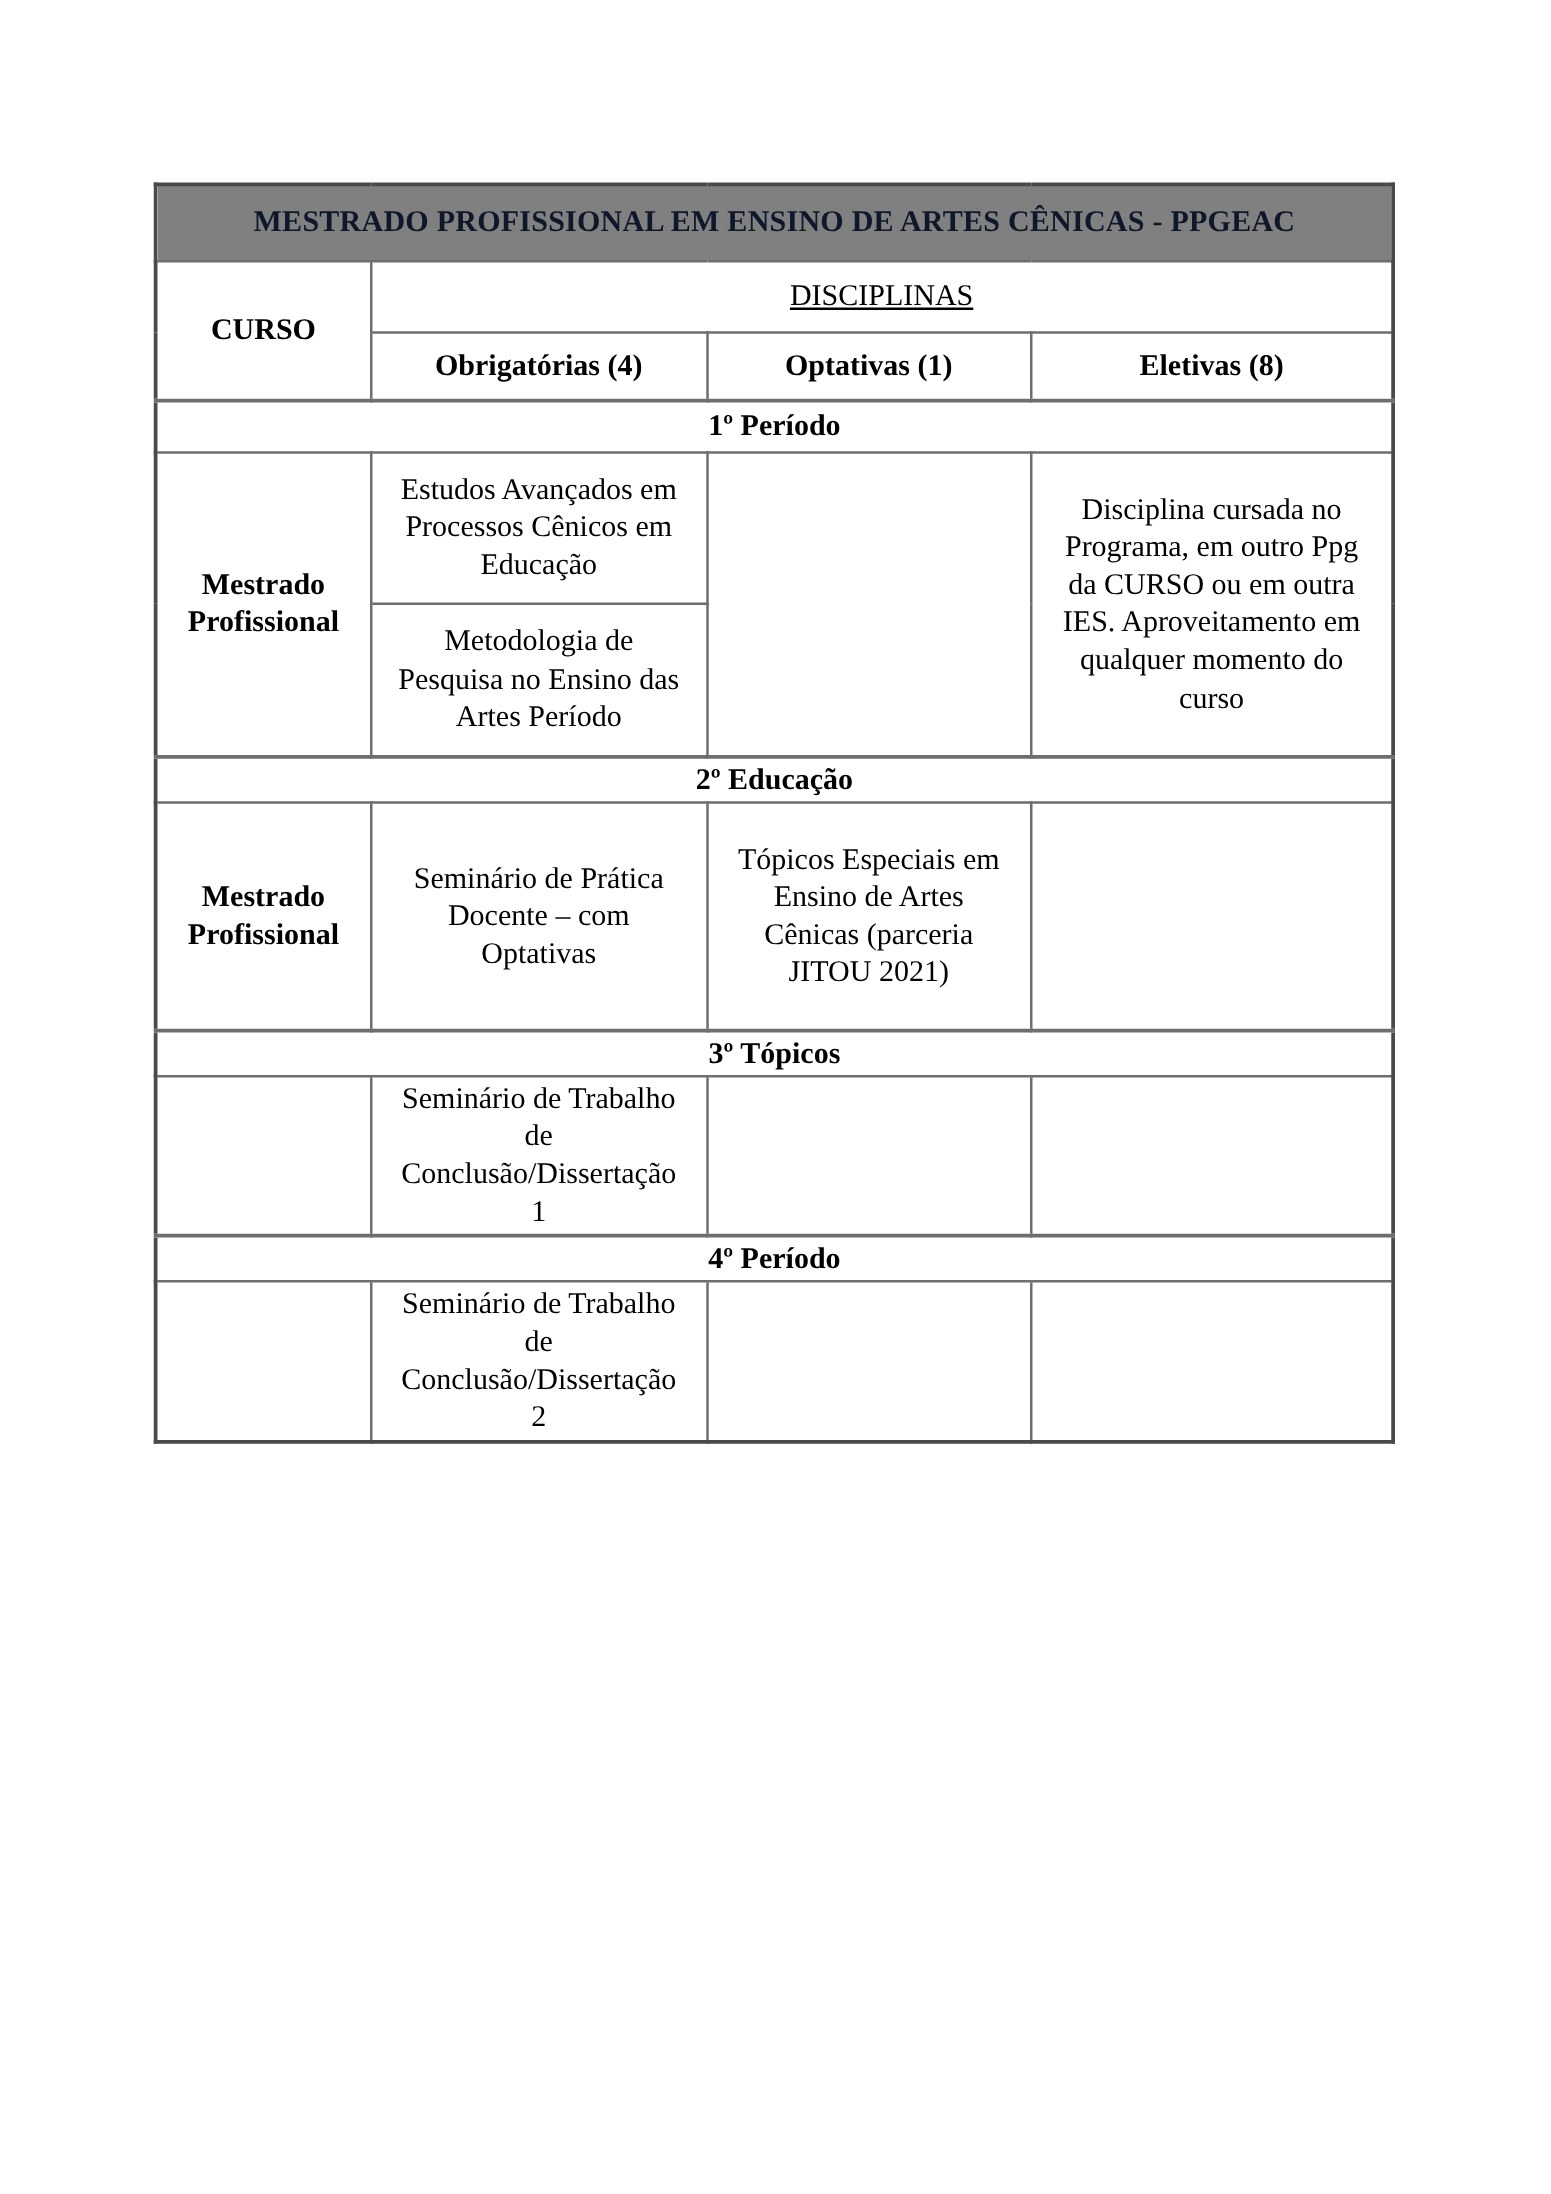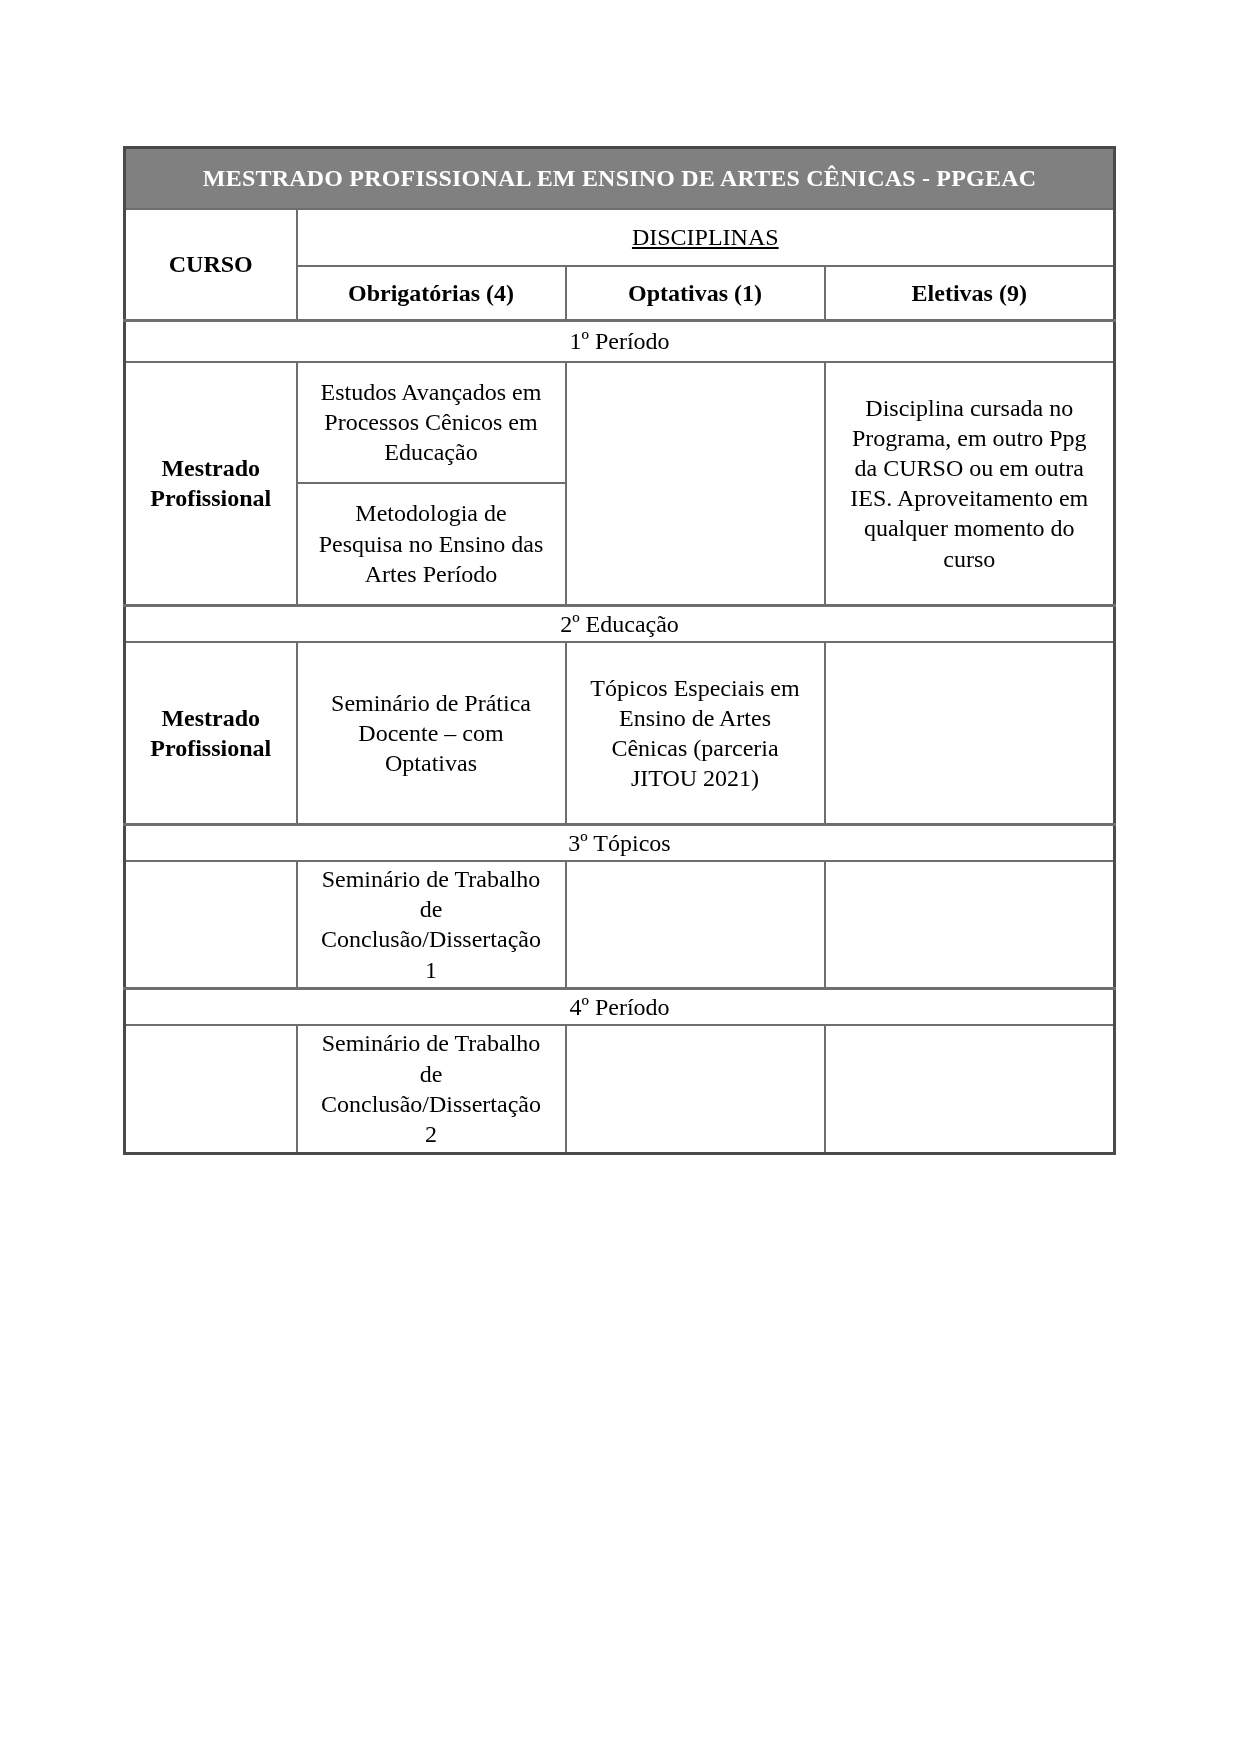--- a/index.html
+++ b/index.html
@@ -31,27 +31,27 @@
     vertical-align: middle;
     font-size: 24px;
     line-height: 1.26;
     padding: 2px 10px;
     overflow: hidden;
   }
   td.title-cell {
     background: #808080;
     text-align: left;
     font-weight: bold;
-    color: #ffffff;
+    color: #0f172a;
     padding-left: 14px;
     border-color: #4a4a4a;
     letter-spacing: 0.2px;
   }
   tr.band td {
-    font-weight: normal;
+    font-weight: bold;
     border-top-width: 3px;
     border-bottom-width: 2px;
   }
   td.disciplinas-cell {
     font-size: 25px;
     font-weight: normal;
     text-decoration: underline;
   }
   .bold { font-weight: bold; }
   td span.txt { white-space: pre-line; }
@@ -85,21 +85,21 @@
     </tr>
 
     <tr style="height:55px">
       <td class="bold">
         <span class="txt">Obrigatórias (4)</span>
       </td>
       <td class="bold">
         <span class="txt">Optativas (1)</span>
       </td>
       <td class="bold">
-        <span class="txt">Eletivas (9)</span>
+        <span class="txt">Eletivas (8)</span>
       </td>
     </tr>
 
     <tr class="band" style="height:41px">
       <td colspan="4">
         <span class="txt">1º Período</span>
       </td>
     </tr>
 
     <tr style="height:121px">

